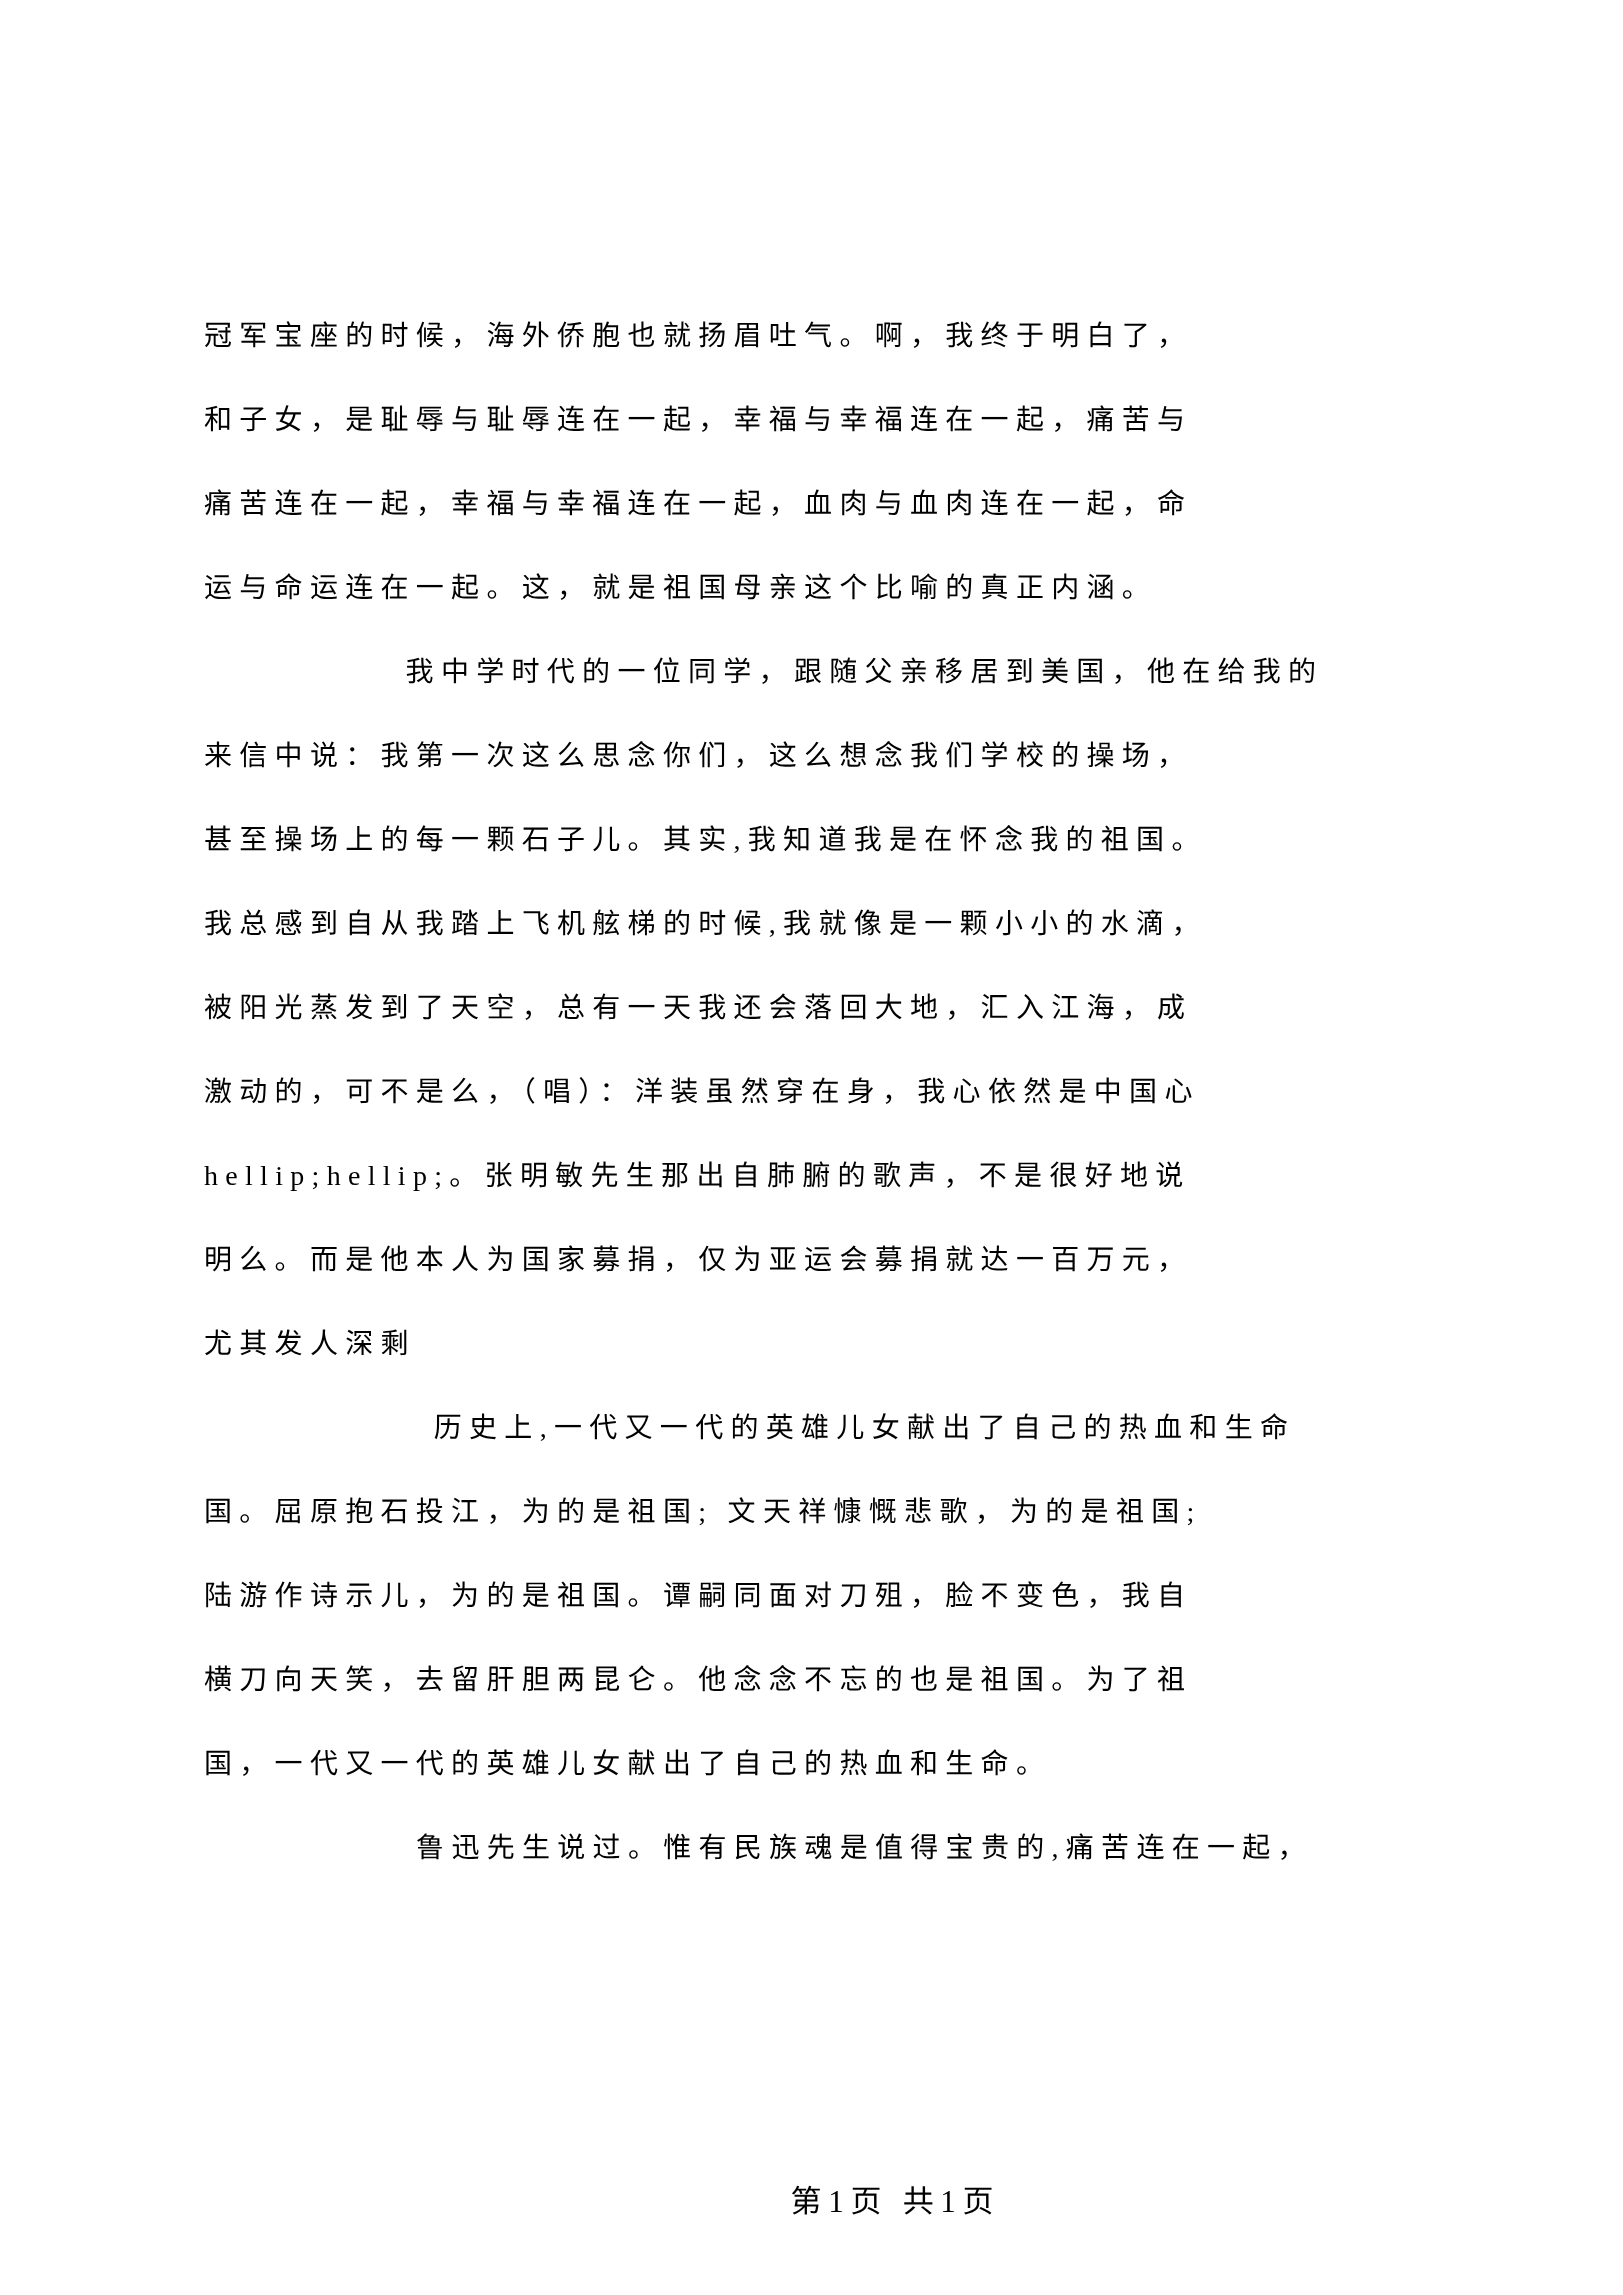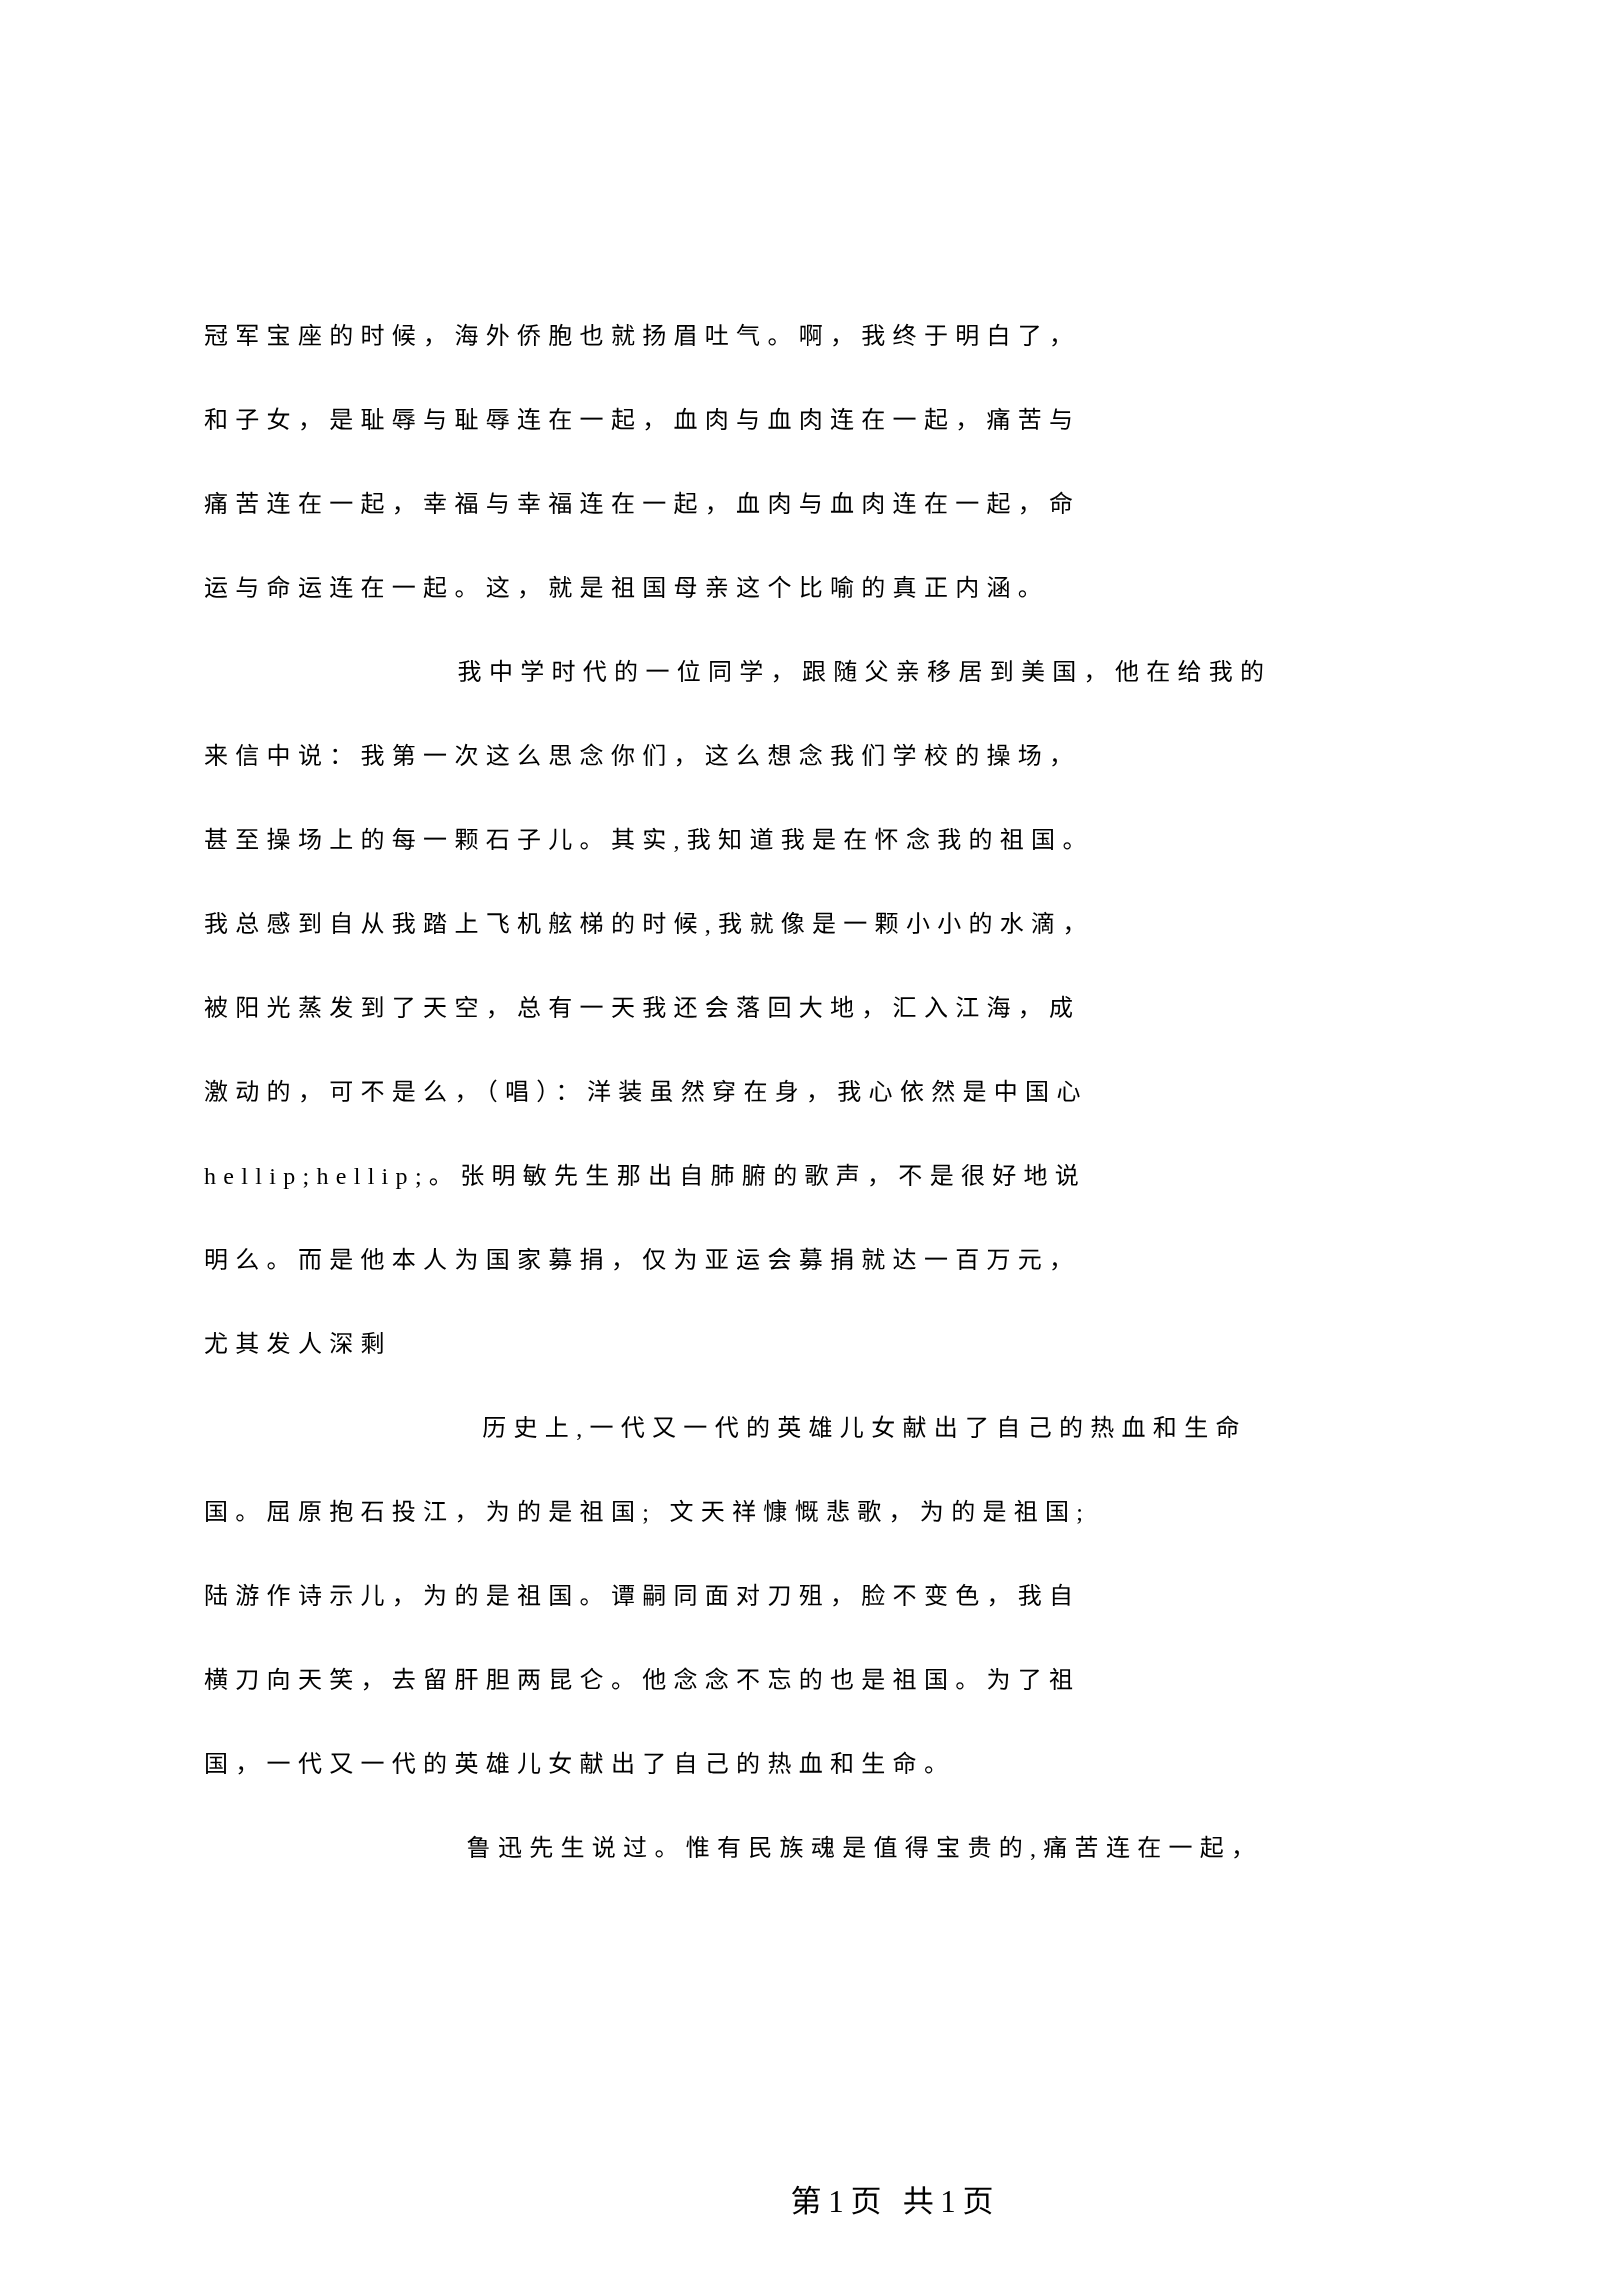--- a/index.html
+++ b/index.html
@@ -22,21 +22,21 @@
   }
   .text-block {
     position: absolute;
     left: 204px;
     top: 294px;
     width: 1234px;
   }
   .line {
     height: 84px;
     line-height: 84px;
-    font-size: 24px;
+    font-size: 28px;
     letter-spacing: 7.3px;
     white-space: pre;
     font-weight: 400;
   }
   .line.indent {
     text-indent: 87px;
     text-align: center;
   }
   .page-footer {
     position: absolute;
@@ -53,21 +53,21 @@
     white-space: pre;
   }
 </style>
 </head>
 <body style="background: rgb(255, 255, 255); color: rgb(0, 0, 0);">
 
 <main class="page">
 
   <section class="text-block">
       <div class="line">冠军宝座的时候，海外侨胞也就扬眉吐气。啊，我终于明白了，</div>
-      <div class="line">和子女，是耻辱与耻辱连在一起，血肉与血肉连在一起，痛苦与</div>
+      <div class="line">和子女，是耻辱与耻辱连在一起，幸福与幸福连在一起，痛苦与</div>
       <div class="line">痛苦连在一起，幸福与幸福连在一起，血肉与血肉连在一起，命</div>
       <div class="line">运与命运连在一起。这，就是祖国母亲这个比喻的真正内涵。</div>
       <div class="line indent">我中学时代的一位同学，跟随父亲移居到美国，他在给我的</div>
       <div class="line">来信中说：我第一次这么思念你们，这么想念我们学校的操场，</div>
       <div class="line">甚至操场上的每一颗石子儿。其实,我知道我是在怀念我的祖国。</div>
       <div class="line">我总感到自从我踏上飞机舷梯的时候,我就像是一颗小小的水滴，</div>
       <div class="line">被阳光蒸发到了天空，总有一天我还会落回大地，汇入江海，成</div>
       <div class="line">激动的，可不是么，（唱）：洋装虽然穿在身，我心依然是中国心</div>
       <div class="line">hellip;hellip;。张明敏先生那出自肺腑的歌声，不是很好地说</div>
       <div class="line">明么。而是他本人为国家募捐，仅为亚运会募捐就达一百万元，</div>

